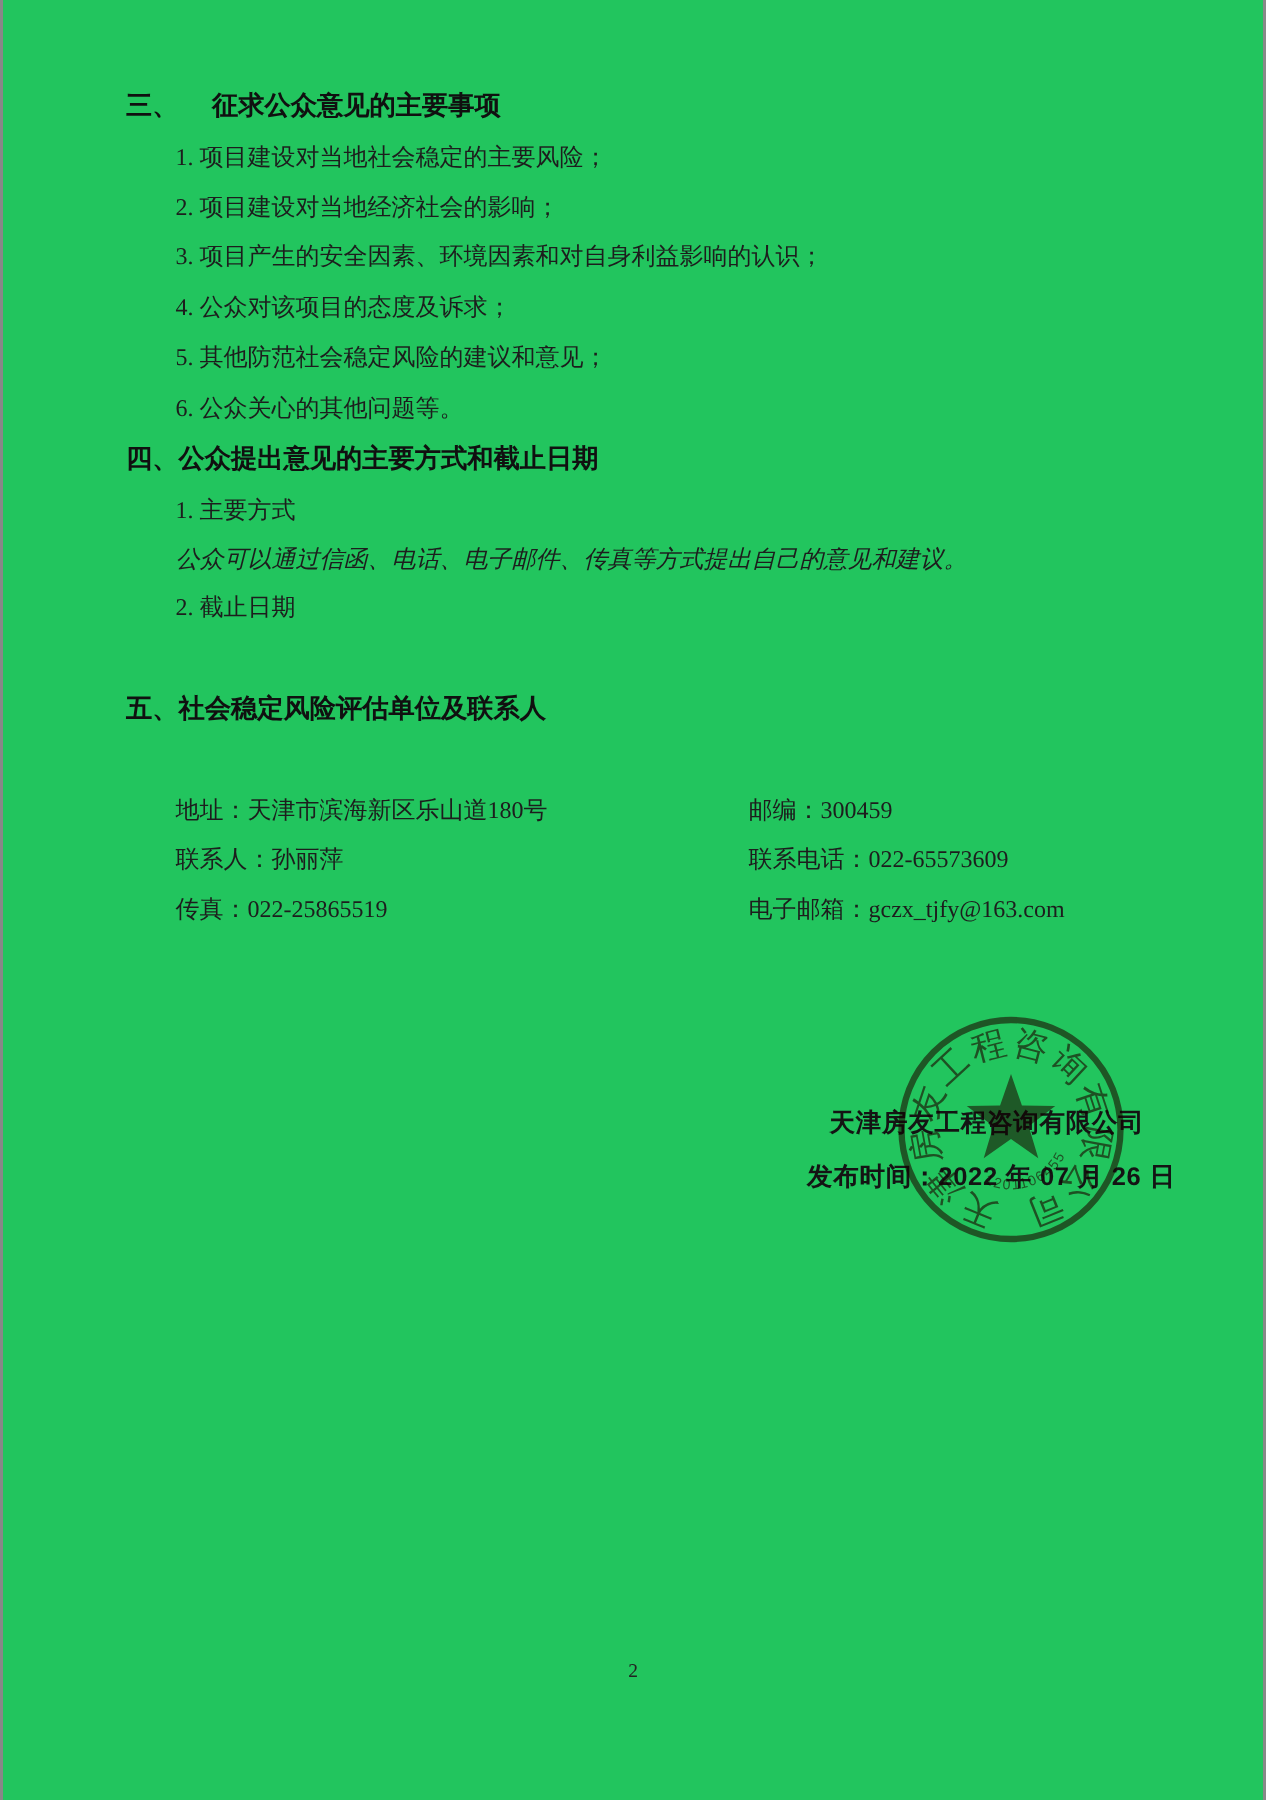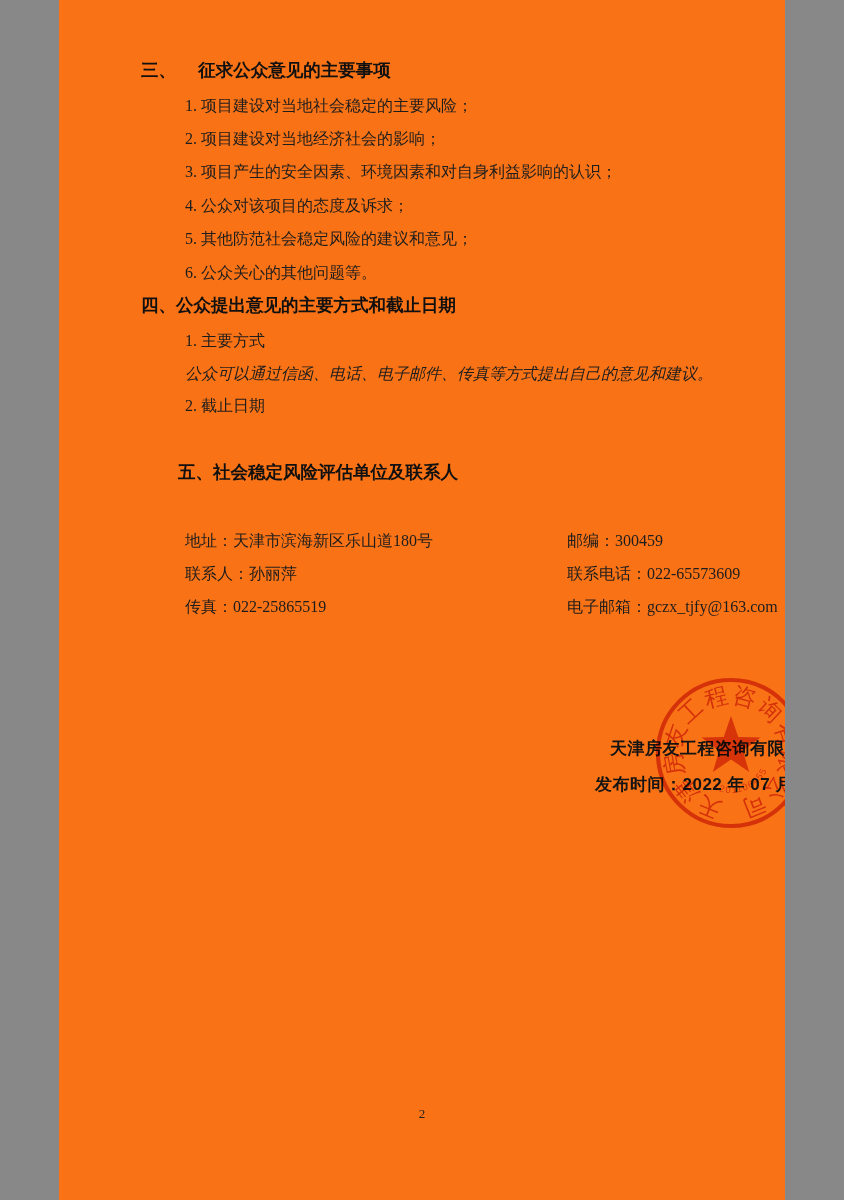--- a/index.html
+++ b/index.html
@@ -1,39 +1,38 @@
 <!DOCTYPE html>
 <html><head>
 <meta charset="utf-8">
 <style>
   html,body { margin:0; padding:0; background:#888; }
   .page {
     position:relative;
-    width:726px; height:1200px;
+    width:840px; height:1200px;
     margin:0 auto;
-    background:#f97316;
+    background:#22c55e;
     font-family:"Liberation Serif","DejaVu Serif",serif;
     color:#1d1d1d;
     overflow:hidden;
   }
   .hd {
     position:absolute;
     font-family:"Liberation Sans","DejaVu Sans",sans-serif;
     font-weight:bold;
     font-size:17.5px;
     line-height:1;
     color:#101010;
     white-space:pre;
   }
   .ln {
     position:absolute;
     font-size:16px;
     line-height:1.2;
     white-space:pre;
-    margin-left:11px;
   }
   .u {
     border-bottom:1px solid #3a3a3a;
     padding:0 2px;
   }
   .sig {
     position:absolute;
     font-family:"Liberation Sans","DejaVu Sans",sans-serif;
     font-weight:bold;
     font-size:17px;
@@ -70,21 +69,21 @@
   <div class="ln" style="left:115px; top:162px;">3. 项目产生的安全因素、环境因素和对自身利益影响的认识；</div>
   <div class="ln" style="left:115px; top:196px;">4. 公众对该项目的态度及诉求；</div>
   <div class="ln" style="left:115px; top:229px;">5. 其他防范社会稳定风险的建议和意见；</div>
   <div class="ln" style="left:115px; top:263px;">6. 公众关心的其他问题等。</div>
 
   <div class="hd" style="left:82px; top:297px;">四、公众提出意见的主要方式和截止日期</div>
   <div class="ln" style="left:115px; top:331px;">1. 主要方式</div>
   <div class="ln" style="left:115px; top:364px;font-style:italic;">公众可以通过信函、电话、电子邮件、传真等方式提出自己的意见和建议。</div>
   <div class="ln" style="left:115px; top:396px;">2. 截止日期</div>
 
-  <div class="hd" style="left:82px; top:464px;margin-left:37px;">五、社会稳定风险评估单位及联系人</div>
+  <div class="hd" style="left:82px; top:464px;">五、社会稳定风险评估单位及联系人</div>
   <div class="ln" style="left:115px; top:531px;">地址：天津市滨海新区乐山道180号</div>
   <div class="ln" style="left:497px; top:531px;text-align:center;">邮编：300459</div>
   <div class="ln" style="left:115px; top:564px;">联系人：孙丽萍</div>
   <div class="ln" style="left:497px; top:564px;">联系电话：022-65573609</div>
   <div class="ln" style="left:115px; top:597px;font-family:Liberation Serif, serif;">传真：022-25865519</div>
   <div class="ln" style="left:497px; top:597px;">电子邮箱：gczx_tjfy@163.com</div>
 
   <div class="sig" style="left:551px; top:740px;">天津房友工程咨询有限公司</div>
   <div class="sig" style="left:536px; top:776px;">发布时间：2022 年 07 月 26 日</div>
 

